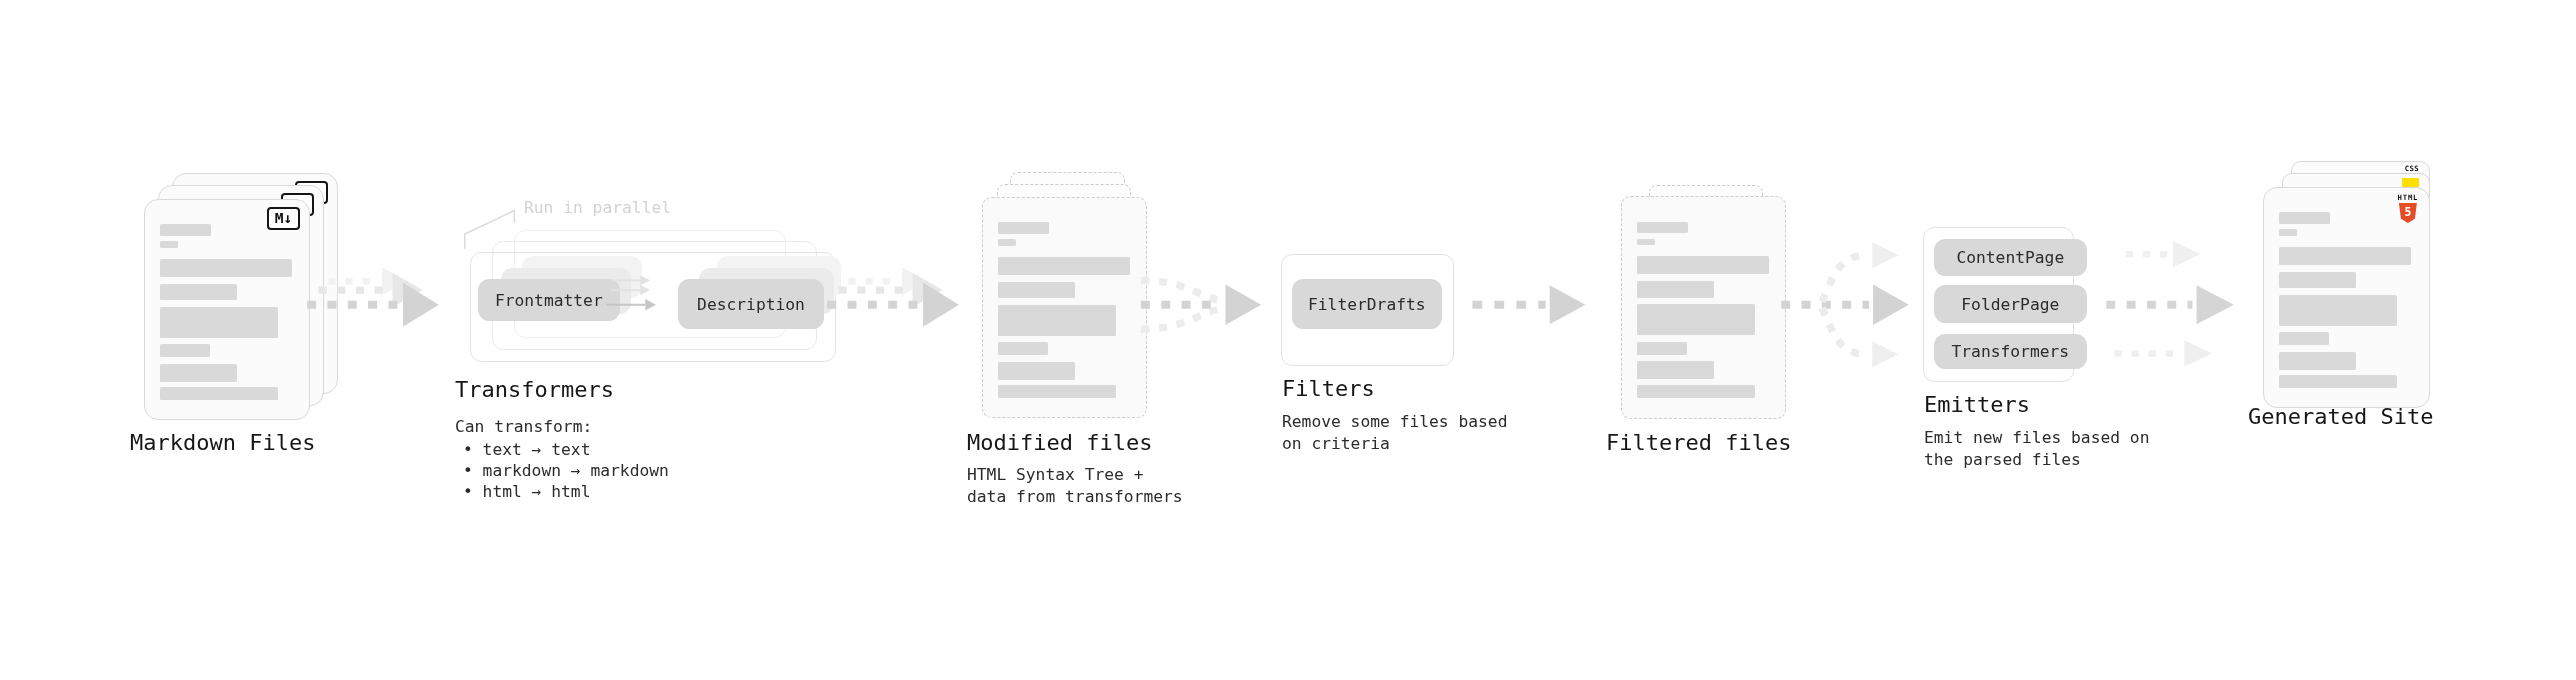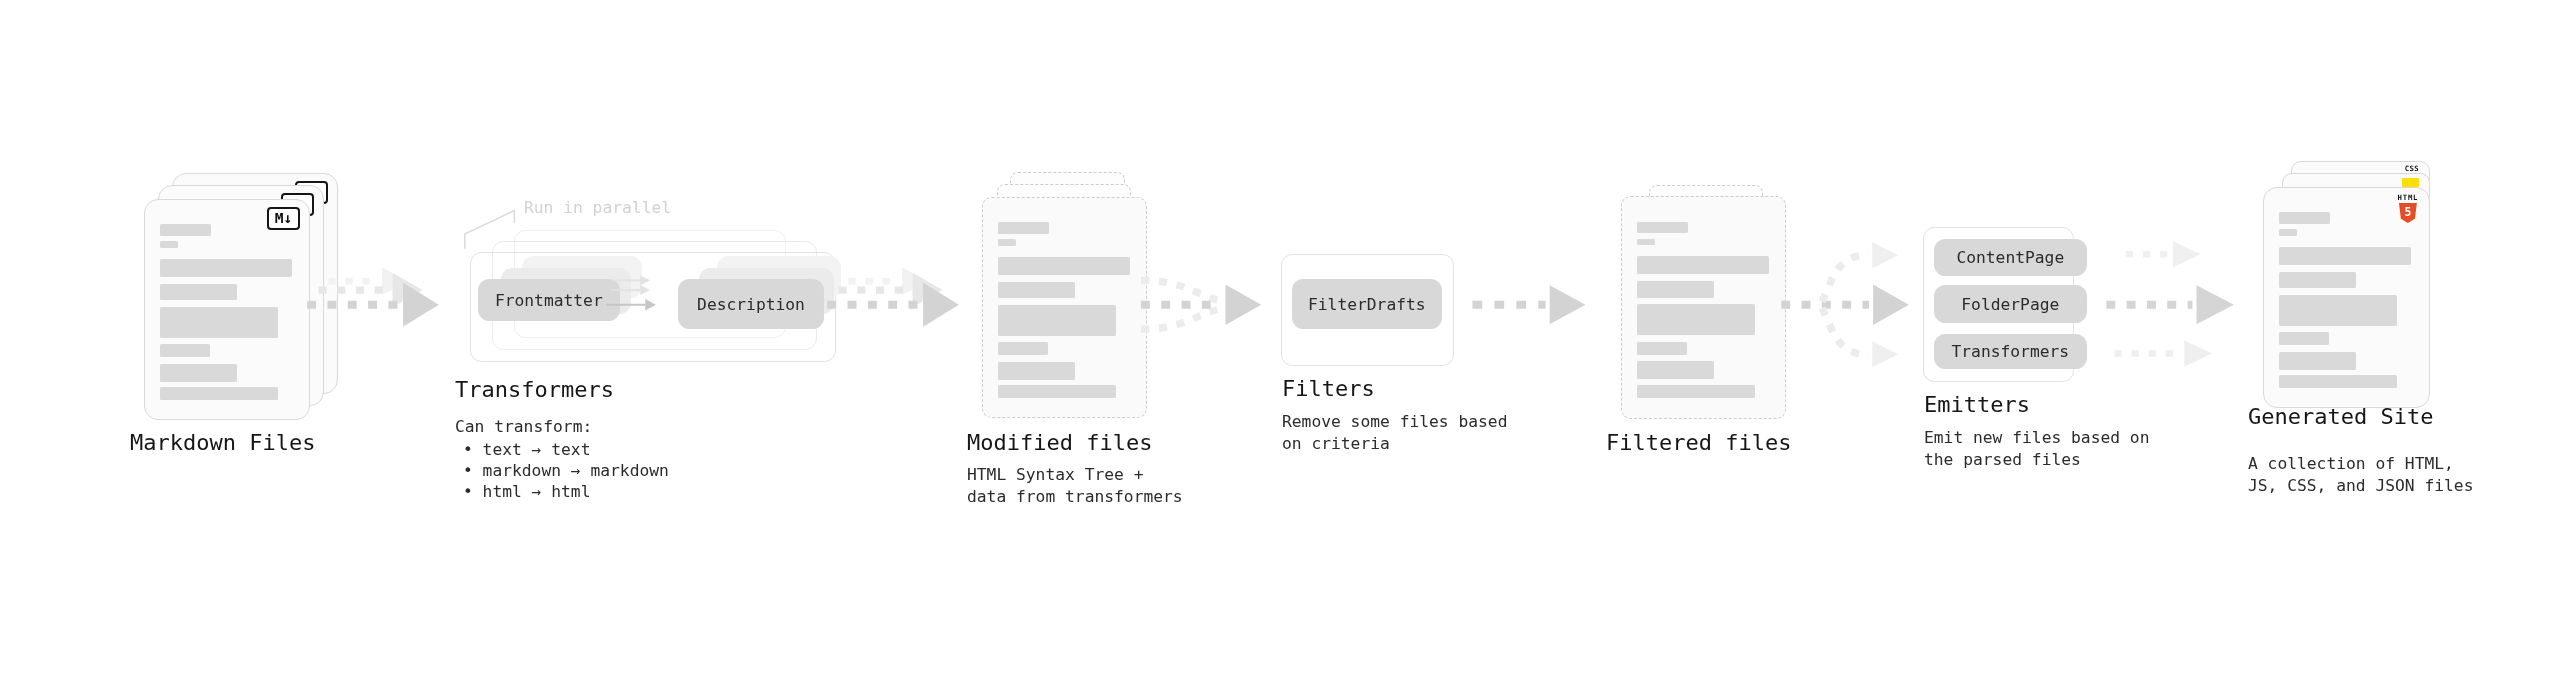--- a/index.html
+++ b/index.html
@@ -184,24 +184,20 @@
           <i class="b b3"></i>
           <i class="b b4"></i>
           <i class="b b5"></i>
           <i class="b b6"></i>
           <i class="b b7"></i>
           <i class="b b8"></i>
       </div>
     </div>
   </div>
   <div class="title" style="left:2248px;top:405px">Generated Site</div>
-  <div class="sub" style="left:2248px;top:453px">
-    <span>A collection of HTML,</span>
-    <span>JS, CSS, and JSON files</span>
-  </div>
 
   <svg class="overlay" width="2576" height="681" viewBox="0 0 3170 838">
 
     <polyline points="572,306 572,288 633,259 633,274" fill="none" stroke="#dcdcdc" stroke-width="2" stroke-linejoin="round"></polyline>
 
     <g>
       <line x1="752" y1="345" x2="788" y2="345" stroke="#e2e2e2" stroke-width="2.5"></line>
       <polygon points="788,339 788,351 800,345" fill="#e2e2e2"></polygon>
       <line x1="752" y1="357" x2="788" y2="357" stroke="#e2e2e2" stroke-width="2.5"></line>
       <polygon points="788,351 788,363 800,357" fill="#e2e2e2"></polygon>

